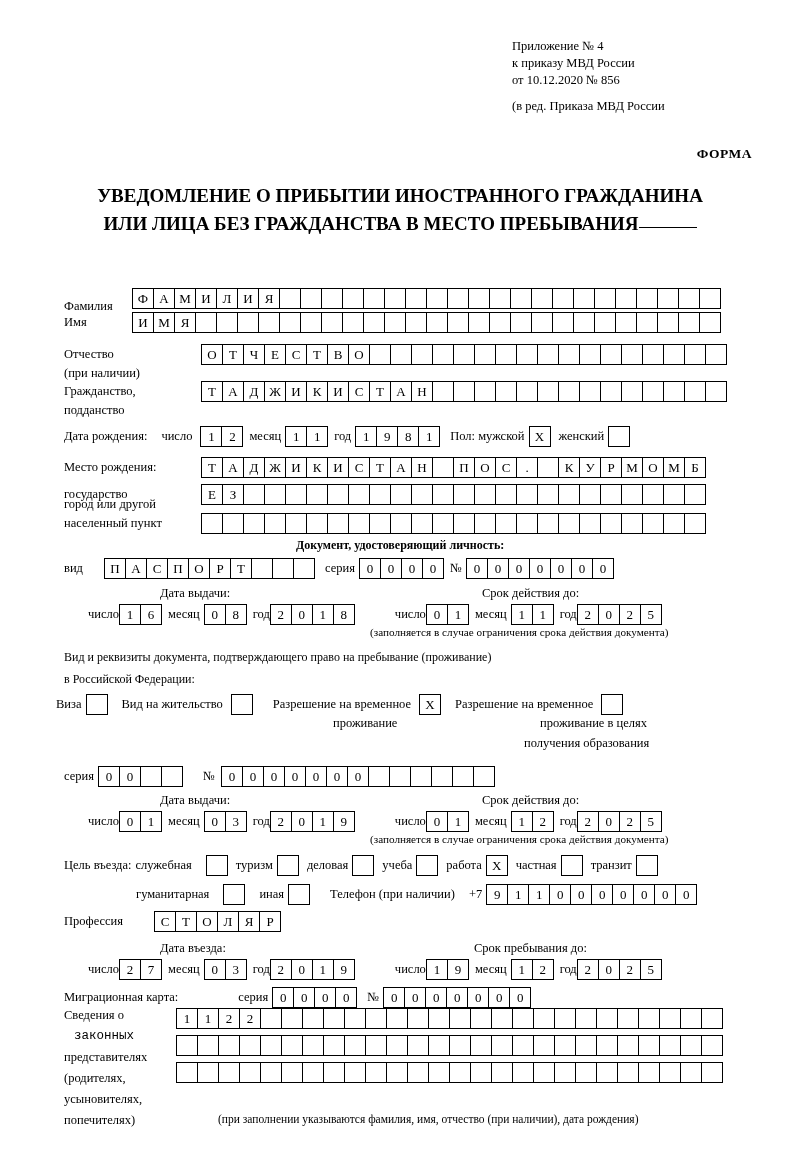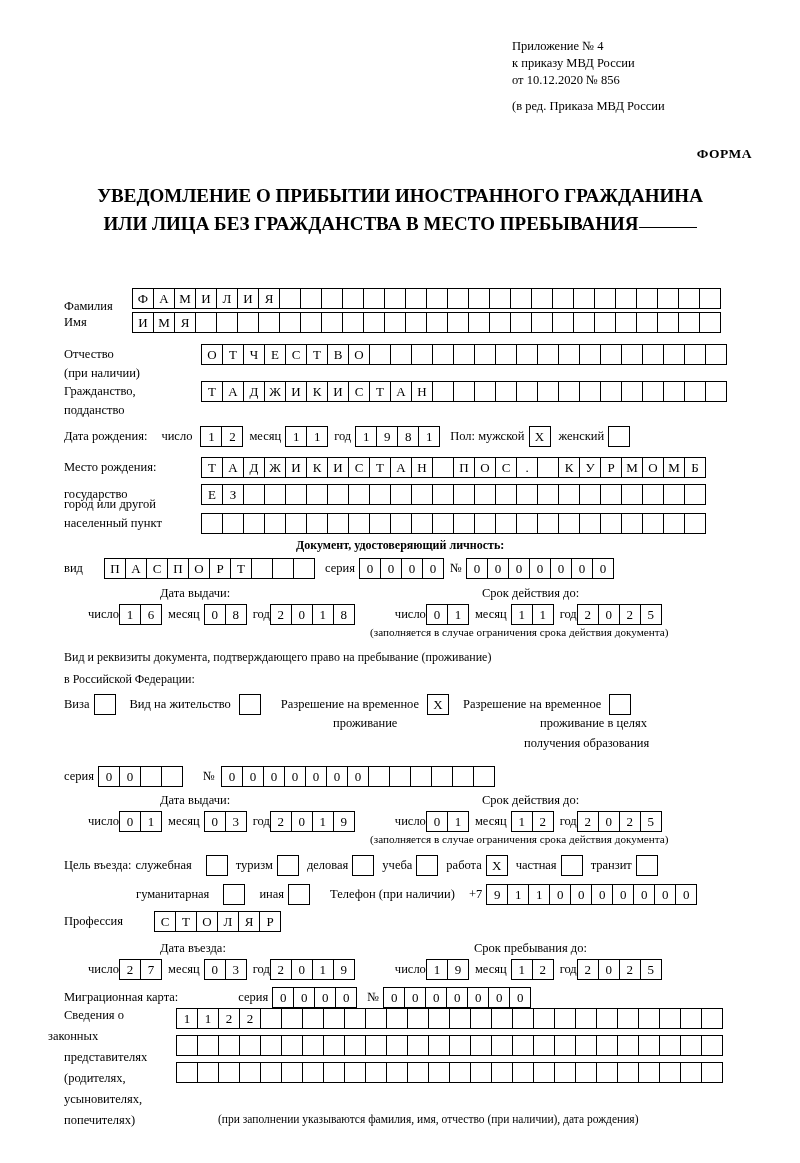--- a/index.html
+++ b/index.html
@@ -488,21 +488,21 @@
         <span class="cell">2</span>
         <span class="cell">5</span>
       </span>
   </div>
 
   <div class="row note-it" style="top:626px; left:370px;">(заполняется в случае ограничения срока действия документа)</div>
 
   <div class="row" style="top:650px; left:64px; font-size:12px;">Вид и реквизиты документа, подтверждающего право на пребывание (проживание)</div>
   <div class="row" style="top:672px; left:64px; font-size:12px;">в Российской Федерации:</div>
 
-  <div class="row" style="top:694px; left:64px;">
+  <div class="row" style="top:694px; left:56px;">
     <span class="lbl">Виза</span>
     <span class="sp4"></span>
     <span class="box"></span>
     <span class="sp14"></span>
     <span class="lbl">Вид на жительство</span>
     <span class="sp8"></span>
     <span class="box"></span>
     <span class="sp20"></span>
     <span class="lbl">Разрешение на временное</span>
     <span class="sp8"></span>
@@ -735,21 +735,21 @@
         <span class="cell">0</span>
         <span class="cell">0</span>
         <span class="cell">0</span>
         <span class="cell">0</span>
         <span class="cell">0</span>
         <span class="cell">0</span>
       </span>
   </div>
 
   <div class="row" style="top:1008px; left:64px;">Сведения о</div>
-  <div class="row" style="top:1029px; left:48px;">законных</div>
+  <div class="row" style="top:1029px; left:74px;font-family:Liberation Mono, monospace;">законных</div>
   <div class="row" style="top:1050px; left:64px;">представителях</div>
   <div class="row" style="top:1071px; left:64px;">(родителях,</div>
   <div class="row" style="top:1092px; left:64px;">усыновителях,</div>
   <div class="row" style="top:1113px; left:64px;">попечителях)</div>
 
   <div class="row" style="top:1008px; left:176px;">
     <span class="cells">
       <span class="cell">1</span>
         <span class="cell">1</span>
         <span class="cell">2</span>

